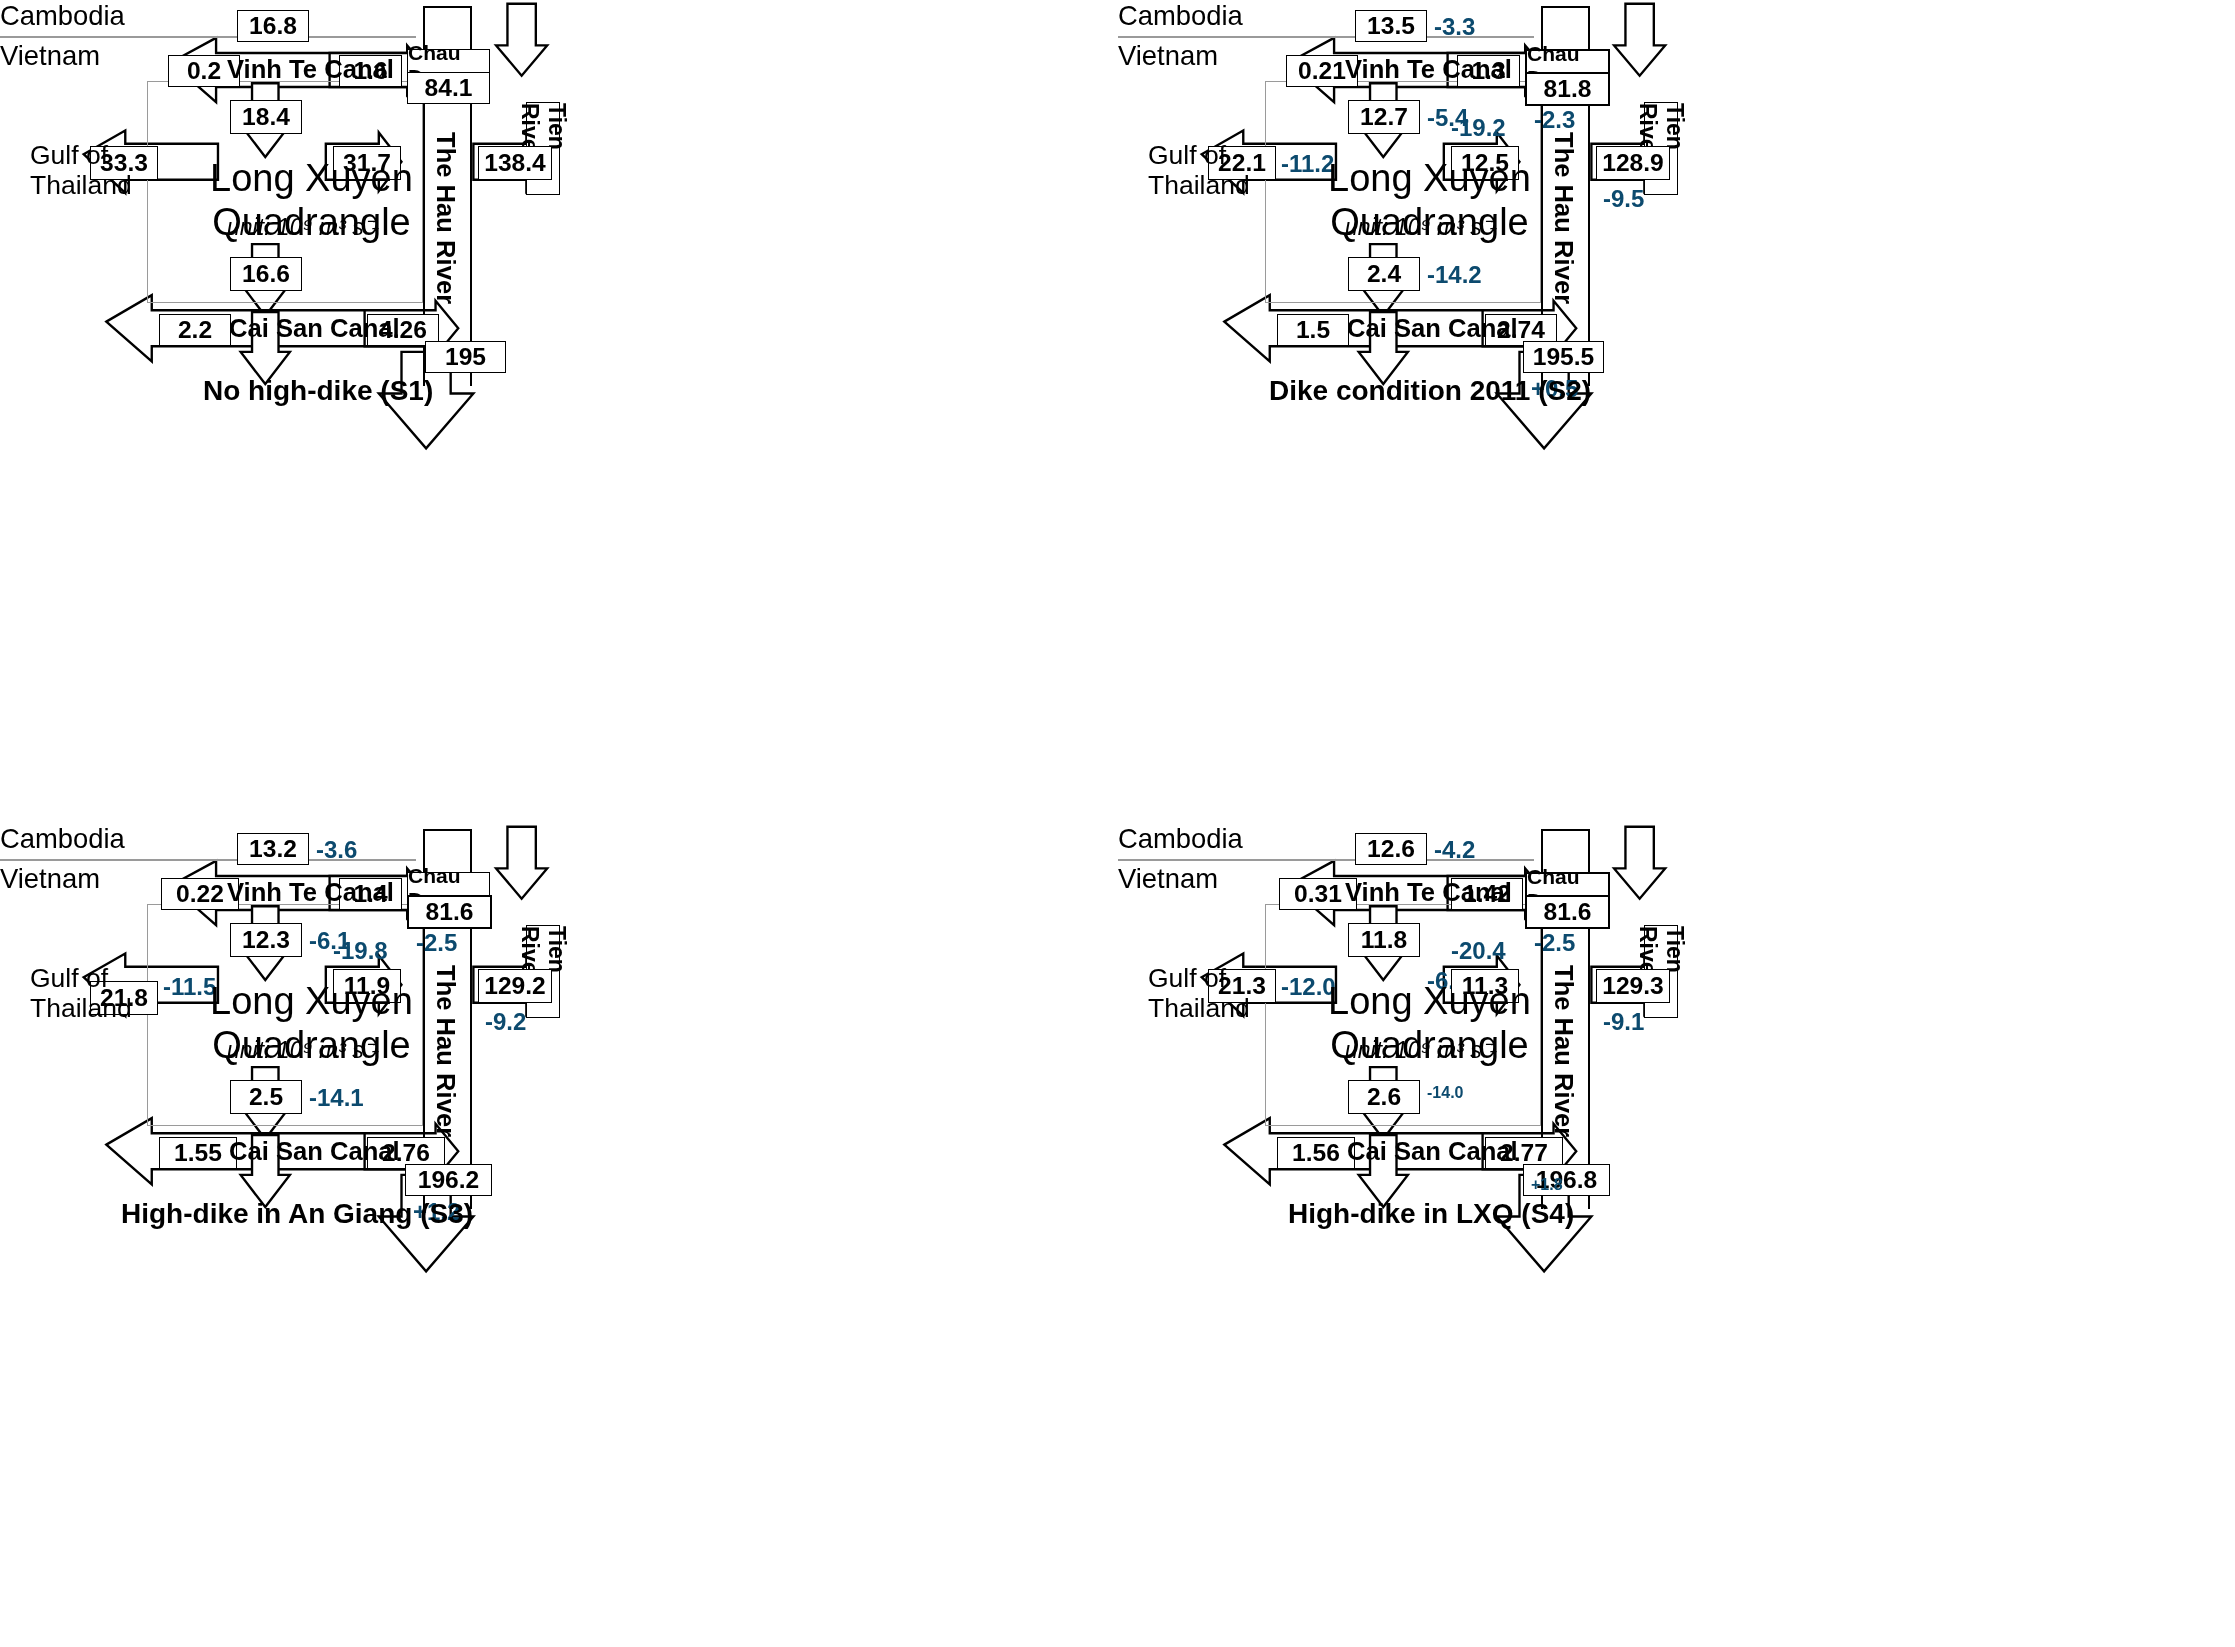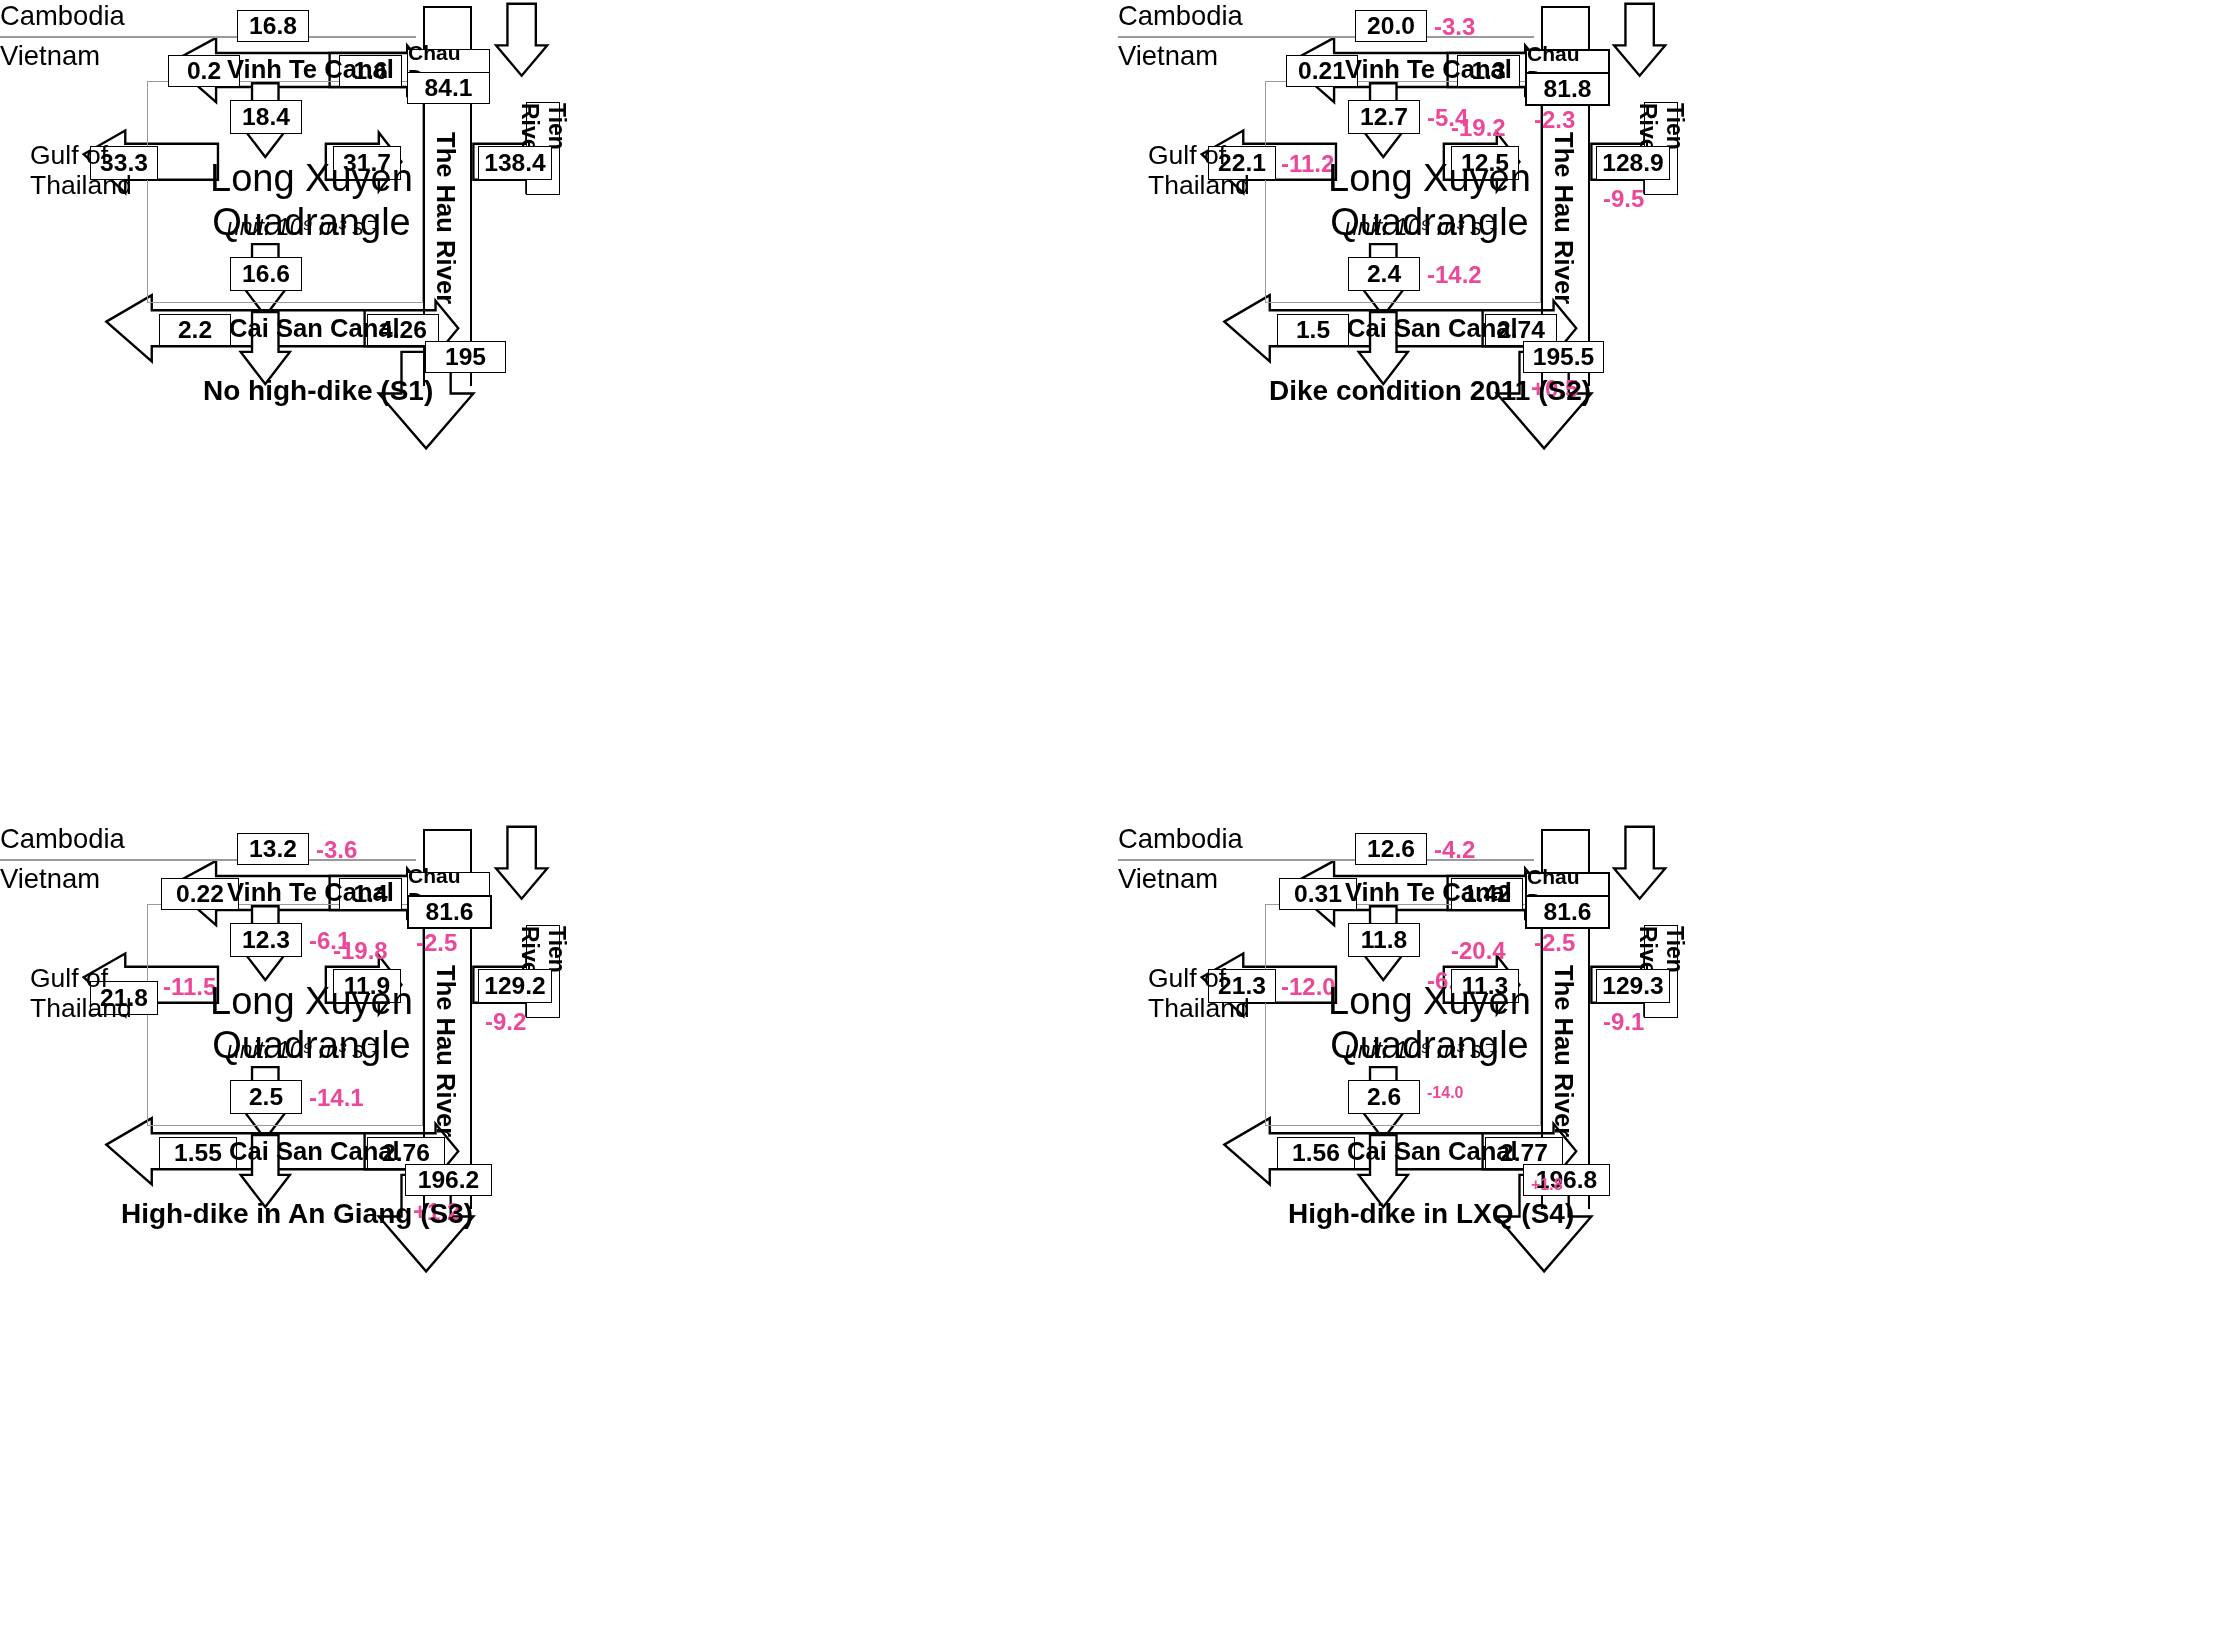--- a/index.html
+++ b/index.html
@@ -4,21 +4,21 @@
 <style>
   html,body{margin:0;padding:0;background:#ffffff;}
   body{font-family:"Liberation Sans", sans-serif; color:#000;}
   #page{position:relative;width:2235px;height:1648px;background:#fff;overflow:hidden;}
 
   .panel{position:absolute;width:1118px;height:823px;}
   .panel-inner{position:absolute;inset:0;}
 
   
   .txt{position:absolute;white-space:nowrap;}
-  .red{color:#ec4899;font-weight:bold;}
+  .red{color:#0c4a6e;font-weight:bold;}
 
   
   .numbox{position:absolute;border:1.9px solid #000;background:#fff;
           display:flex;align-items:center;justify-content:center;
           font-size:24.6px;font-weight:bold;}
   .numbox.thin{border-width:1.9px;}
   .numbox.thick{border-width:2.8px;}
 
   
   .lbl{position:absolute;white-space:nowrap;font-size:25.6px;font-weight:bold;}
@@ -151,21 +151,21 @@
       <div class="vlabel" style="left:431px;top:132px;">The Hau River</div>
 
       <div class="numbox thick" style="left:407px;top:49px;width:81px;height:30px;font-size:21px;">Chau Doc</div>
       <div class="numbox thick" style="left:407px;top:72px;width:81px;height:30px;">81.8</div>
       <div class="txt red" style="left:416px;top:106px;font-size:24px;">-2.3</div>
 
       <div class="tienbox" style="left:526px;top:102px;width:32px;height:91px;">
         <span class="vlabel2">Tien River</span>
       </div>
 
-      <div class="numbox thin" style="left:237px;top:10.4px;width:70px;height:30px;">20.0</div>
+      <div class="numbox thin" style="left:237px;top:10.4px;width:70px;height:30px;">13.5</div>
       <div class="txt red" style="left:316px;top:13.2px;font-size:24px;">-3.3</div>
 
       <div class="numbox thin" style="left:168px;top:55px;width:70px;height:30px;">0.21</div>
       <div class="numbox thin" style="left:339px;top:55px;width:61px;height:30px;">1.3</div>
 
       <div class="numbox thin" style="left:230px;top:100px;width:70px;height:32px;">12.7</div>
       <div class="txt red" style="left:309px;top:104px;font-size:24px;">-5.4</div>
 
       <div class="numbox thin" style="left:90px;top:146px;width:66px;height:32px;">22.1</div>
       <div class="txt red" style="left:163px;top:150px;font-size:24px;">-11.2</div>

